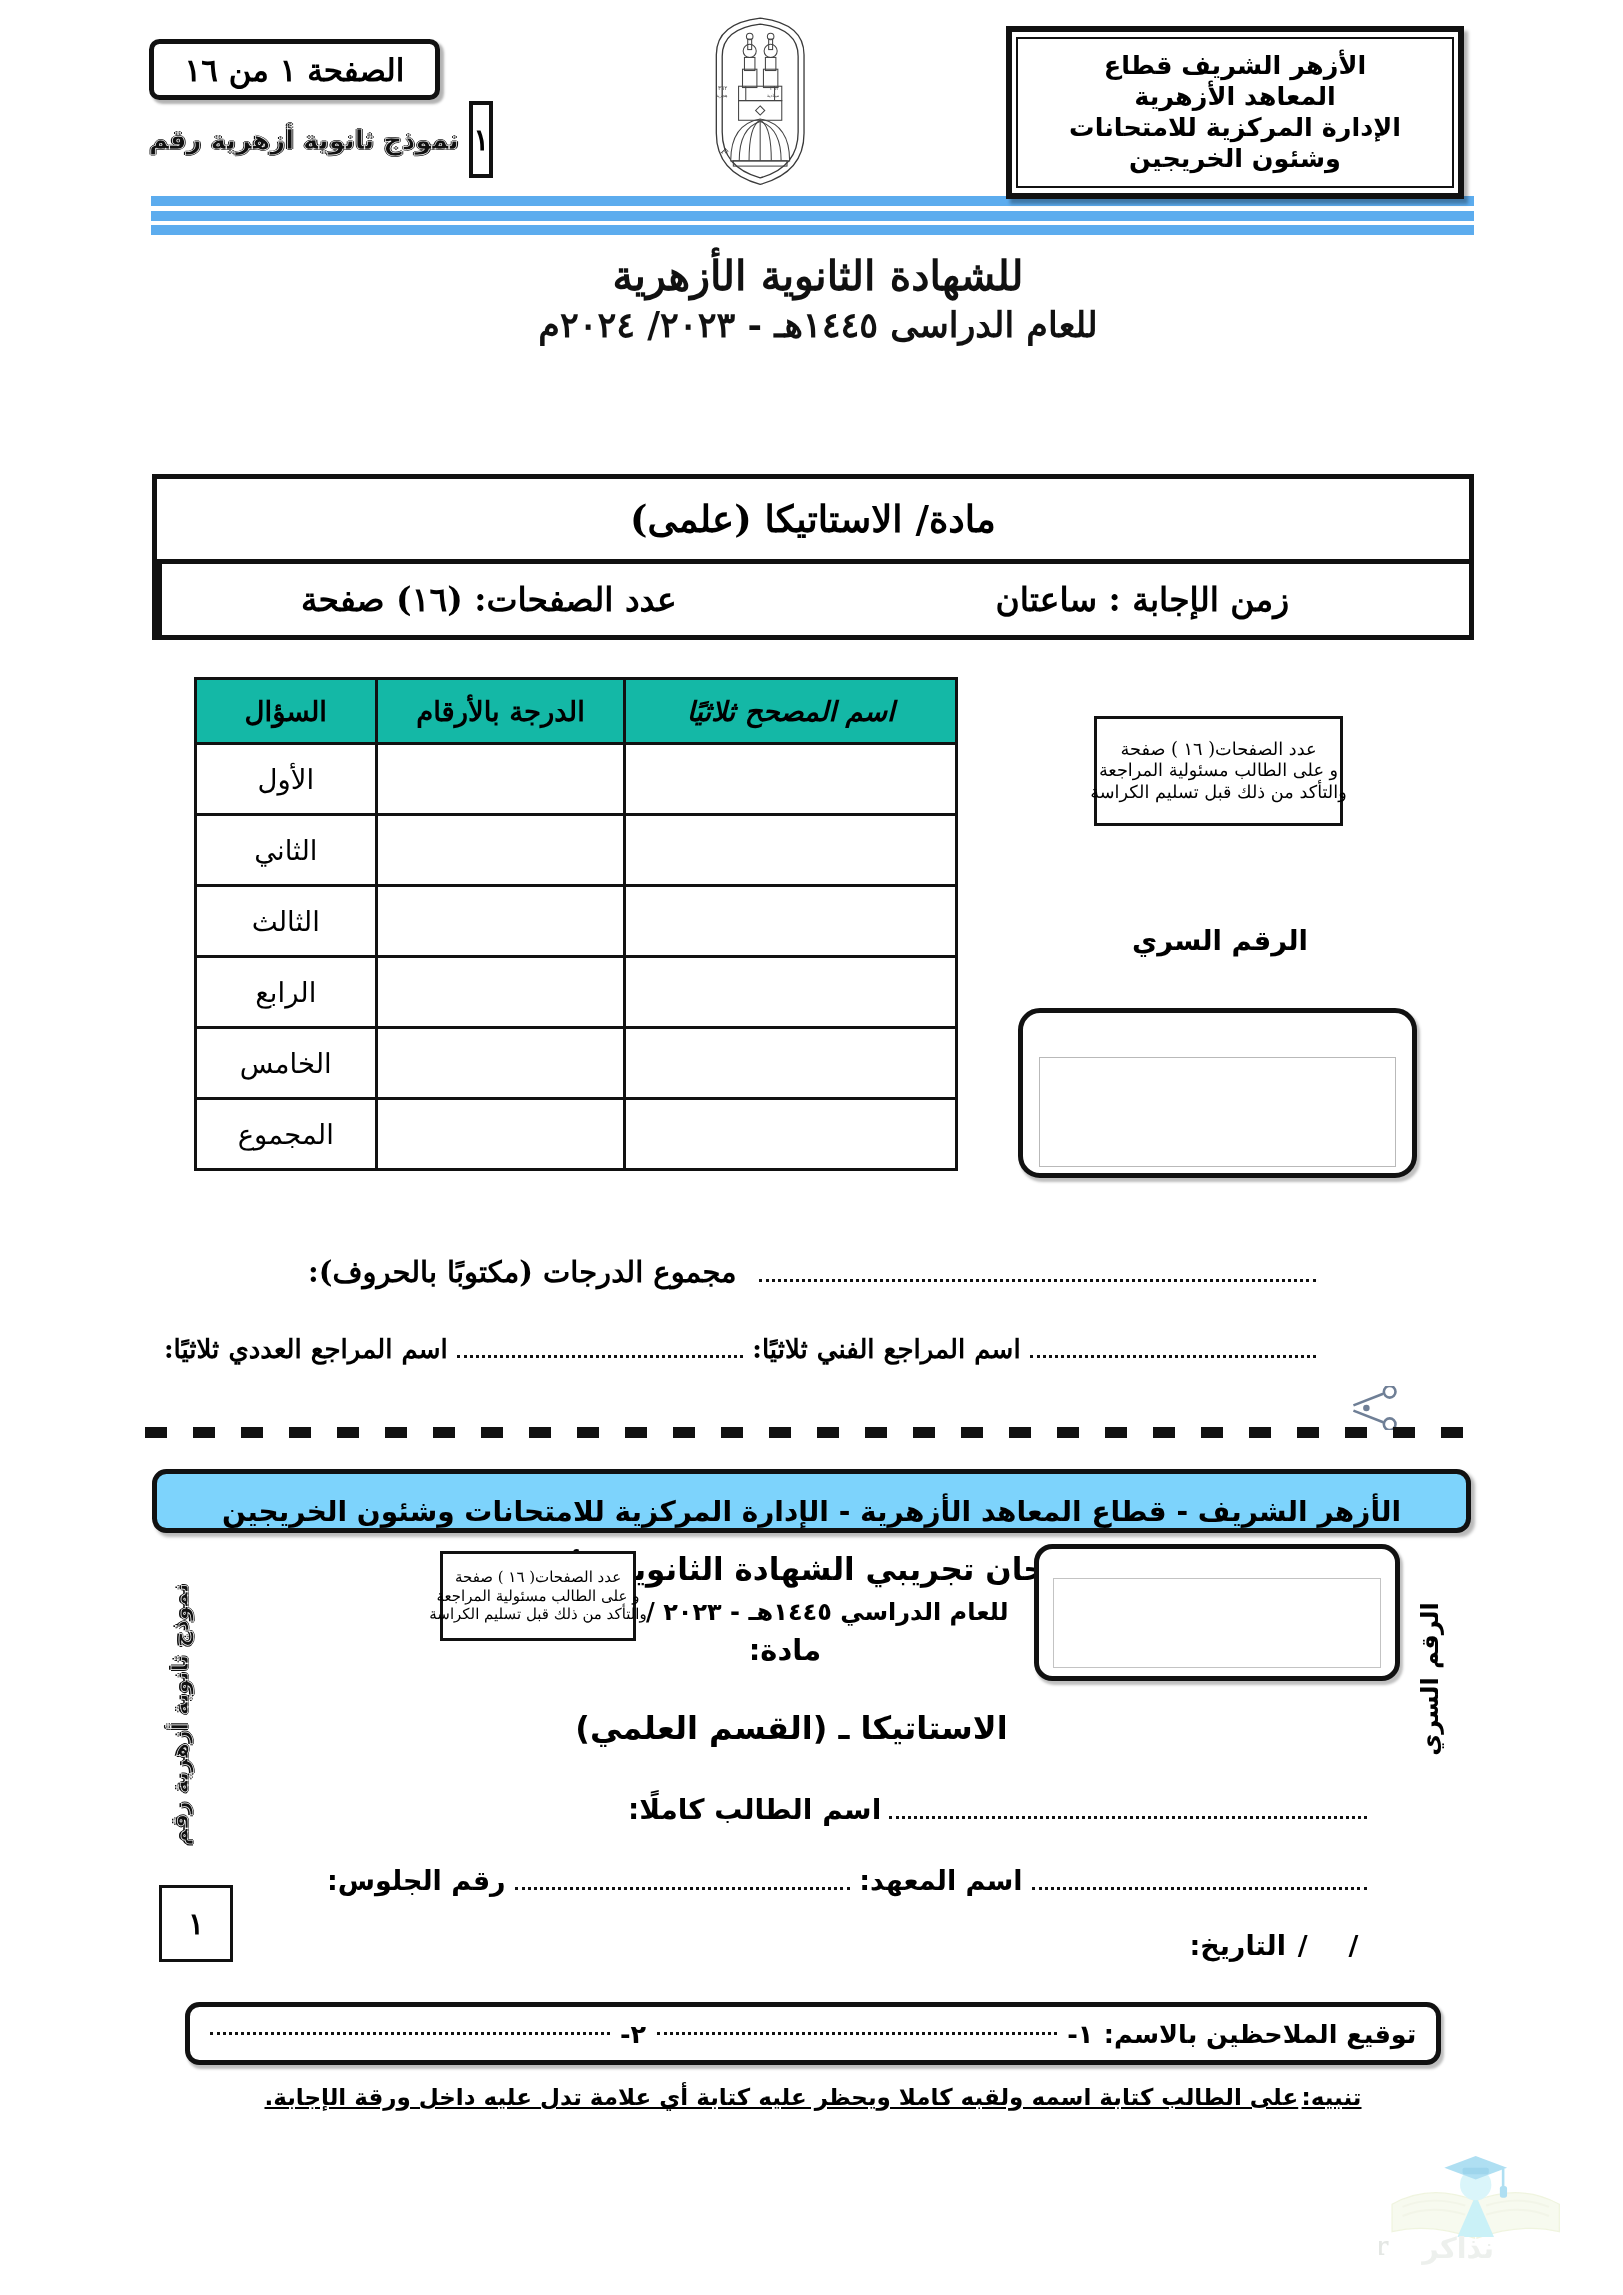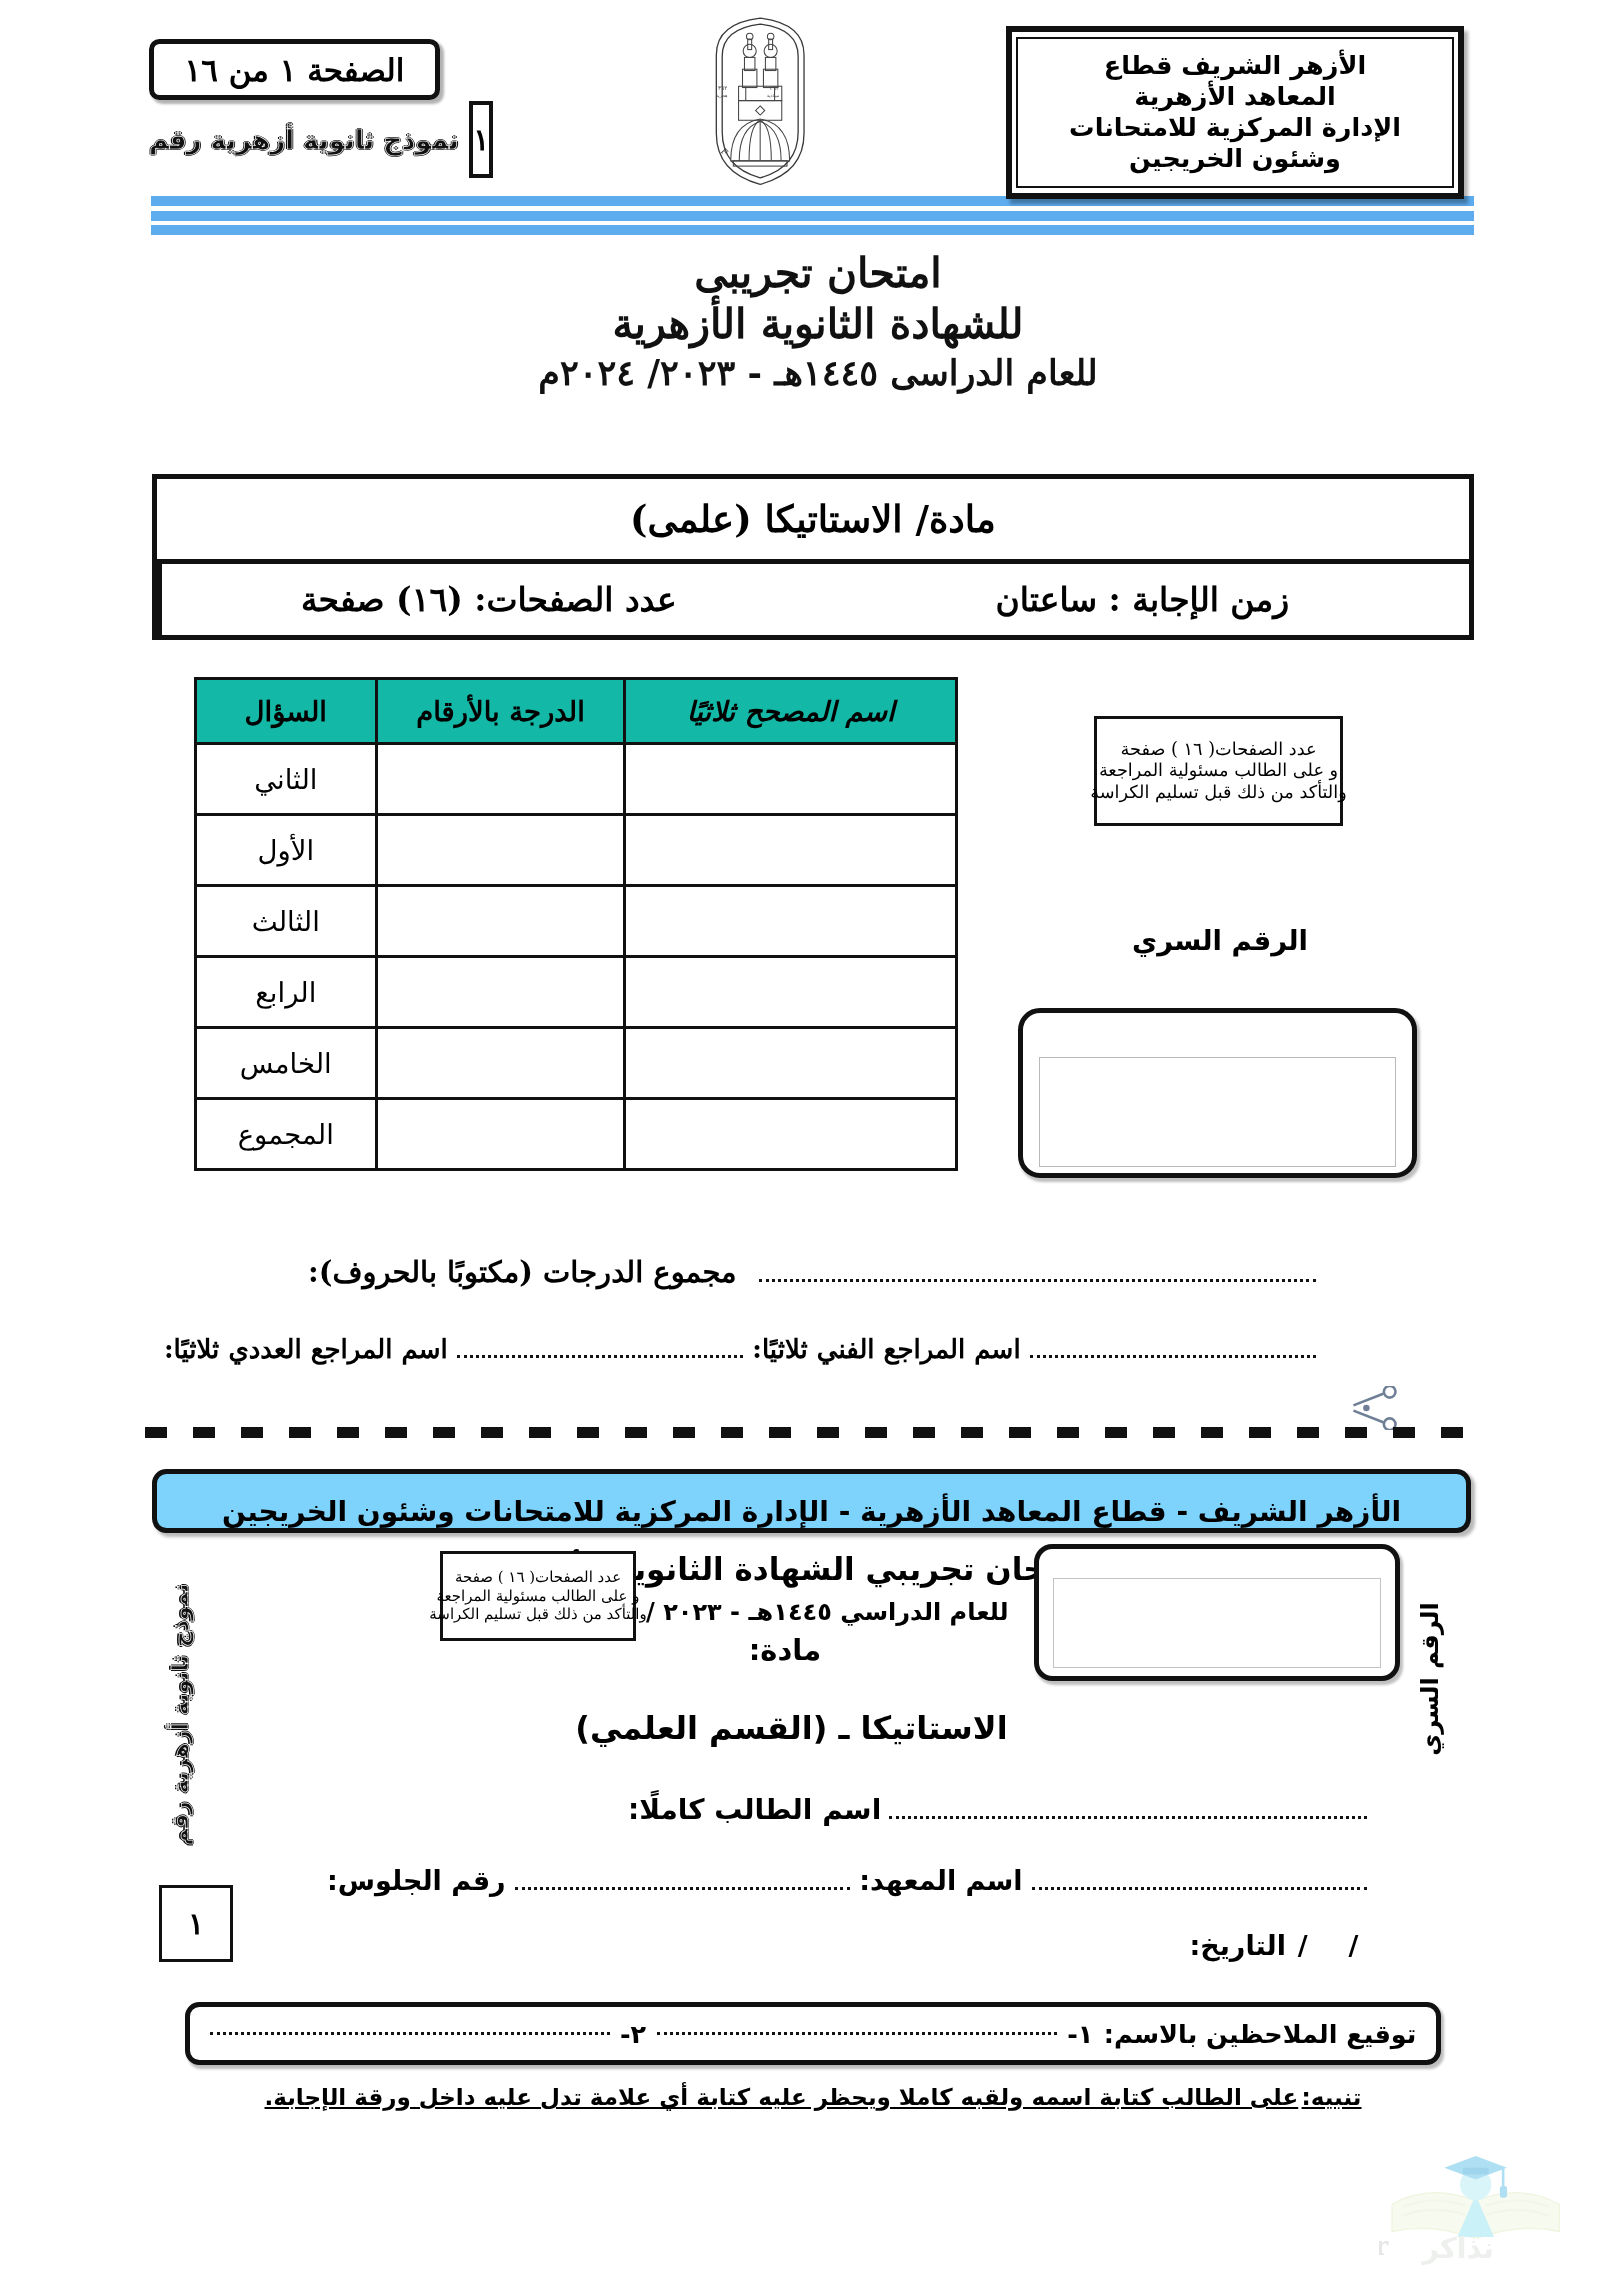--- a/index.html
+++ b/index.html
@@ -478,21 +478,20 @@
   <div class="abs" id="authority-box">
     <div class="inner">
       <div class="line">الأزهر الشريف قطاع</div>
       <div class="line">المعاهد الأزهرية</div>
       <div class="line">الإدارة المركزية للامتحانات</div>
       <div class="line">وشئون الخريجين</div>
     </div>
   </div>
 
   <div class="abs" id="exam-title-block">
-    <div class="title-outline" id="title-line1">امتحان تجريبى</div>
     <div class="title-outline" id="title-line2">للشهادة الثانوية الأزهرية</div>
     <div class="title-outline" id="title-line3">للعام الدراسى ١٤٤٥هـ - ٢٠٢٣/ ٢٠٢٤م</div>
   </div>
 
   <div class="abs" id="subject-frame">
     <div id="subject-cell">
       <span class="t">مادة/ الاستاتيكا (علمى)</span>
     </div>
     <div id="subject-meta">
       <div id="time-cell">
@@ -509,26 +508,26 @@
       <tr>
         <th class="col-name">اسم المصحح ثلاثيًَا</th>
         <th class="col-mark">الدرجة بالأرقام</th>
         <th class="col-q">السؤال</th>
       </tr>
     </thead>
     <tbody>
       <tr>
         <td class="col-name"></td>
         <td class="col-mark"></td>
-        <td class="col-q">الثاني</td>
+        <td class="col-q">الأول</td>
       </tr>
       <tr>
         <td class="col-name"></td>
         <td class="col-mark"></td>
-        <td class="col-q">الأول</td>
+        <td class="col-q">الثاني</td>
       </tr>
       <tr>
         <td class="col-name"></td>
         <td class="col-mark"></td>
         <td class="col-q">الثالث</td>
       </tr>
       <tr>
         <td class="col-name"></td>
         <td class="col-mark"></td>
         <td class="col-q">الرابع</td>

